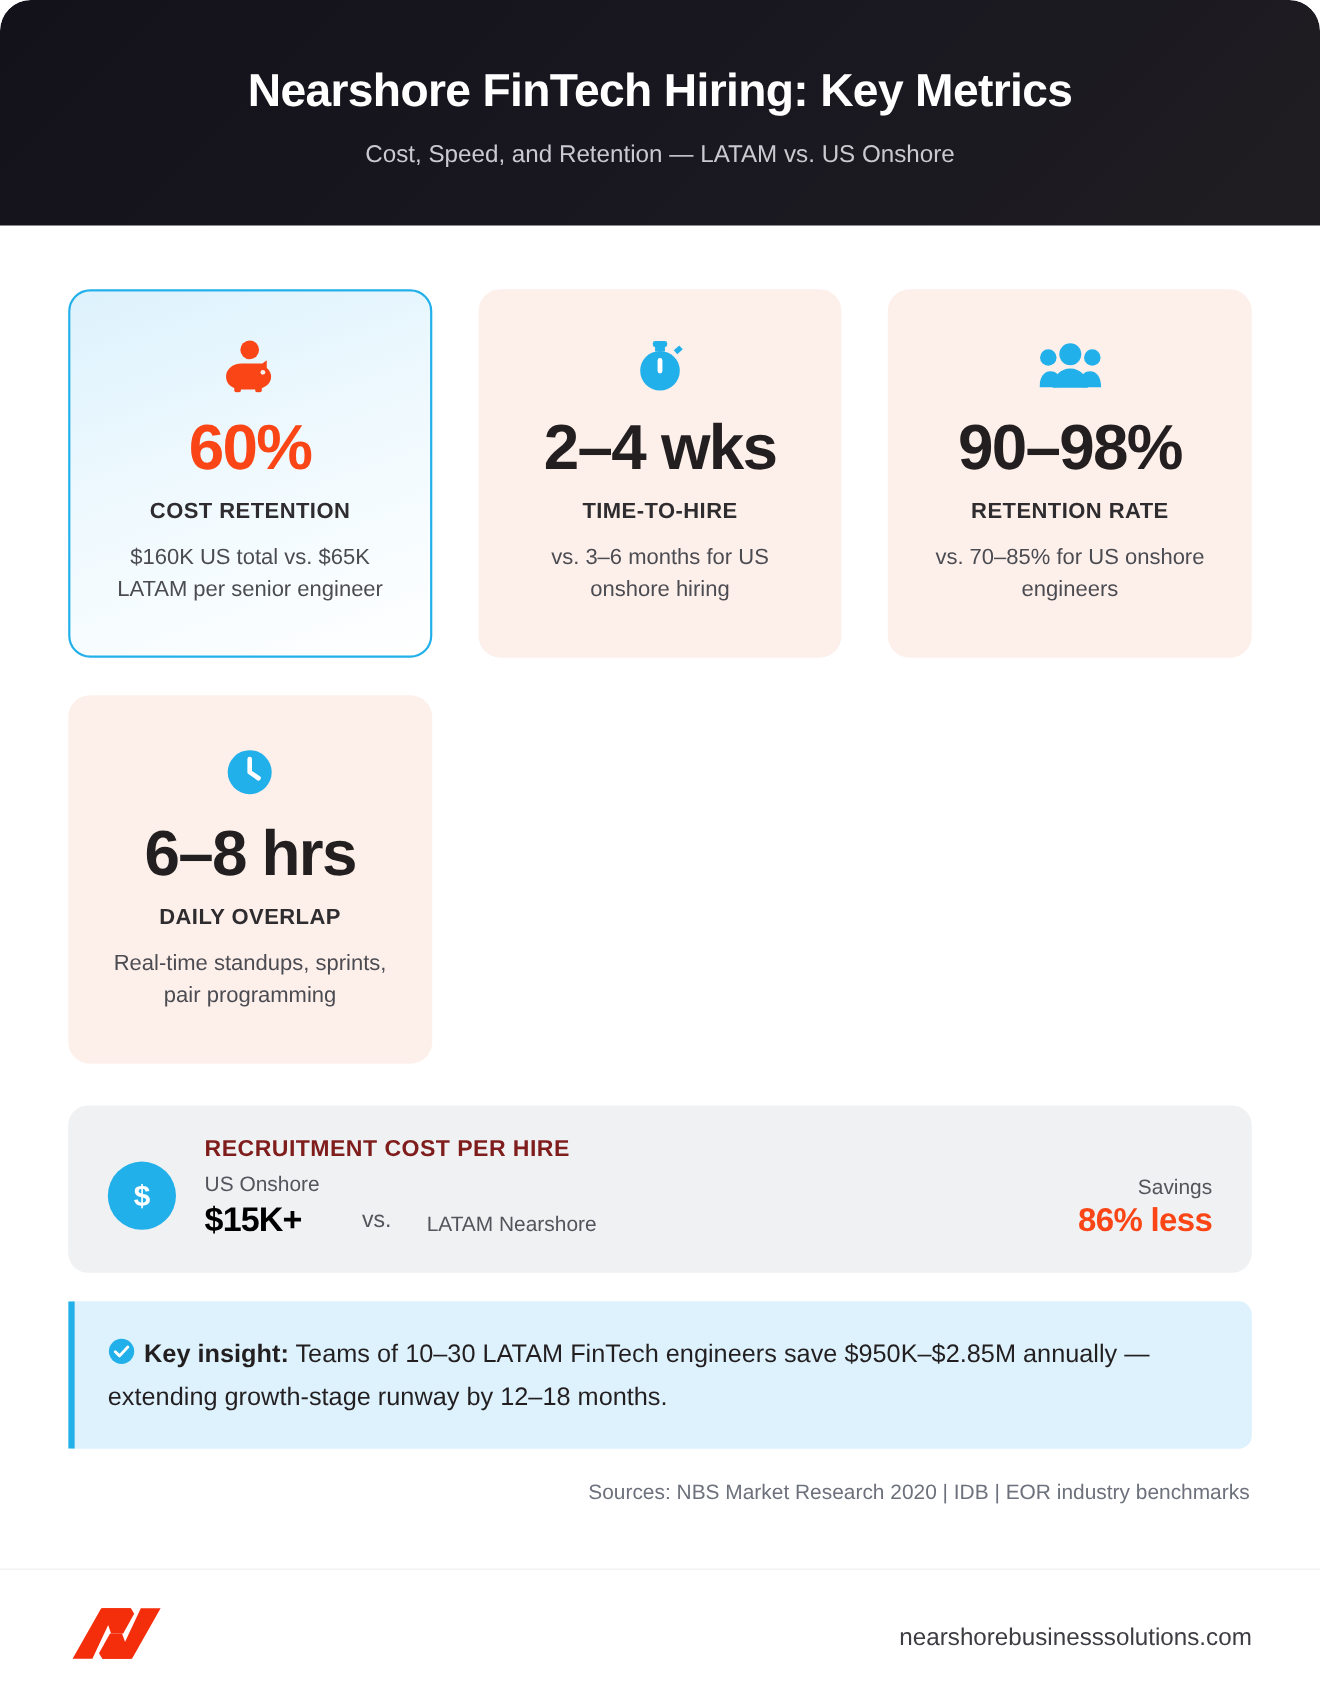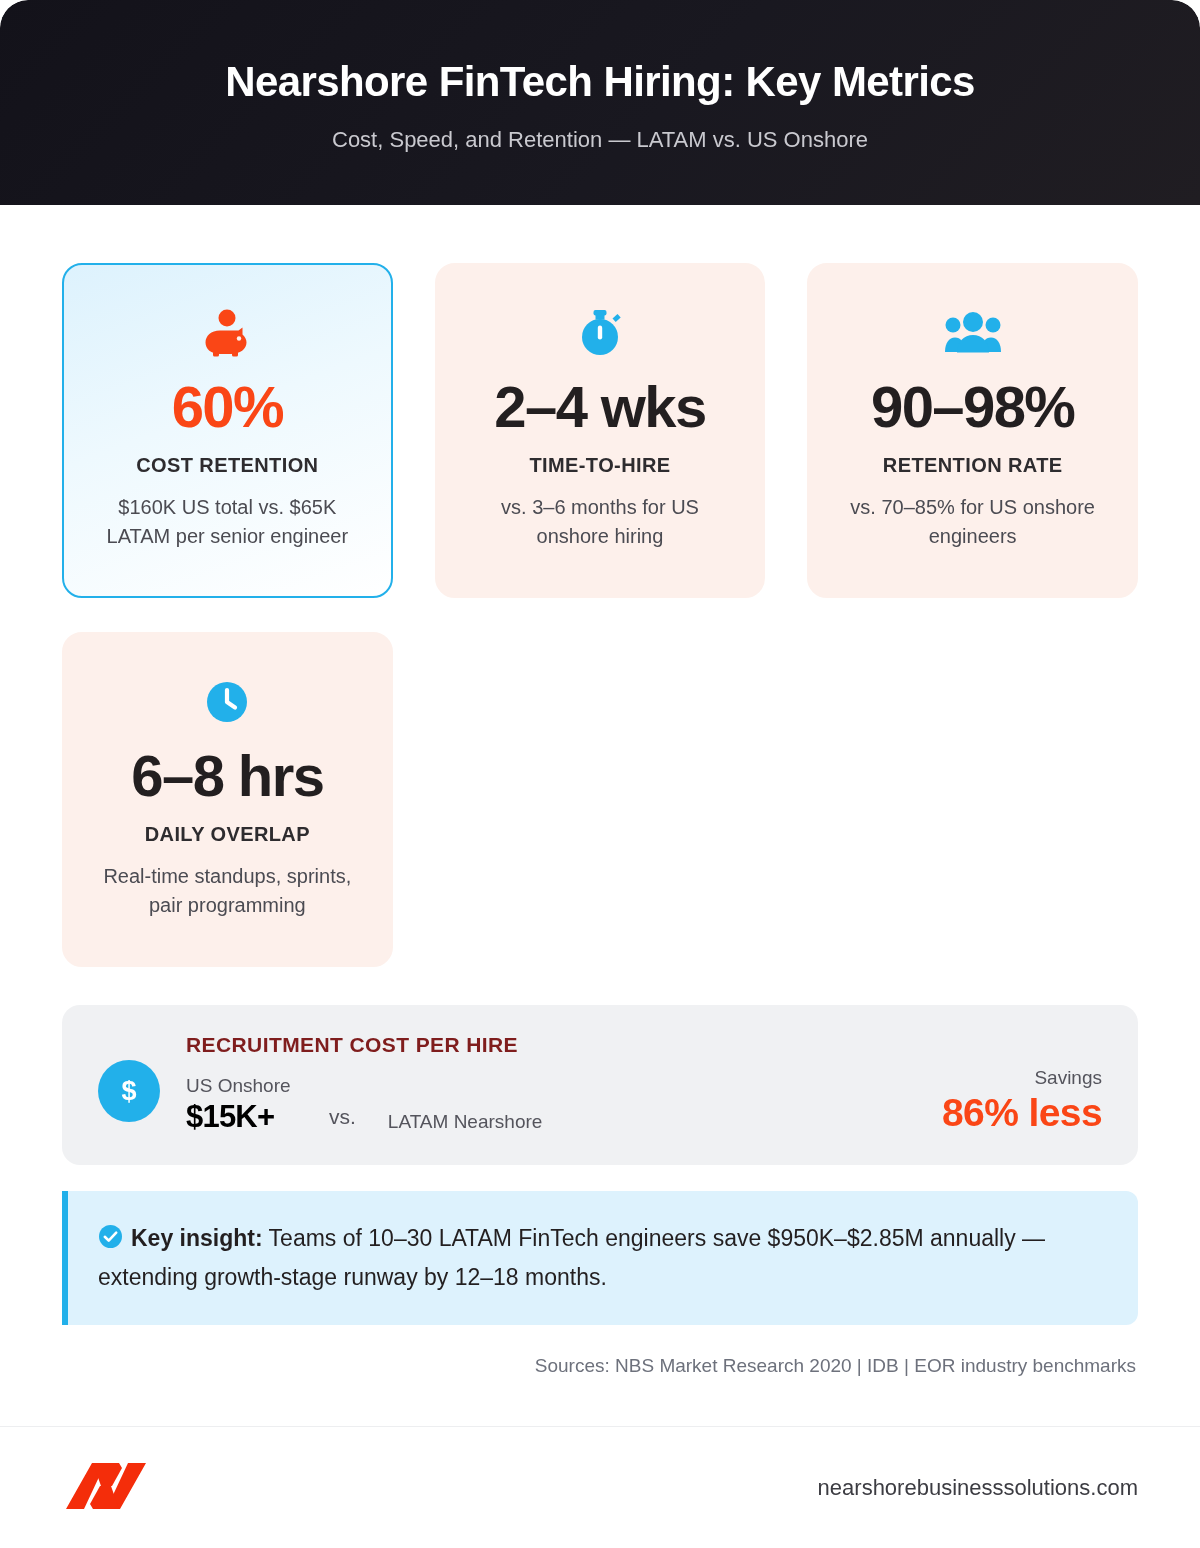--- a/index.html
+++ b/index.html
@@ -166,21 +166,21 @@
     margin-right: 32px;
   }
   .recruit-sav {
     margin-left: auto;
     text-align: right;
     display: flex;
     flex-direction: column;
   }
   .recruit-sav .recruit-cap { margin-bottom: 2px; }
   .recruit-sav-val {
-    font-size: 39px;
+    font-size: 30px;
     font-weight: bold;
     letter-spacing: -0.6px;
     color: #fa4616;
   }
 
   
   .insight {
     margin-top: 26px;
     background: #ddf2fd;
     border-left: 6px solid #22b0ea;

